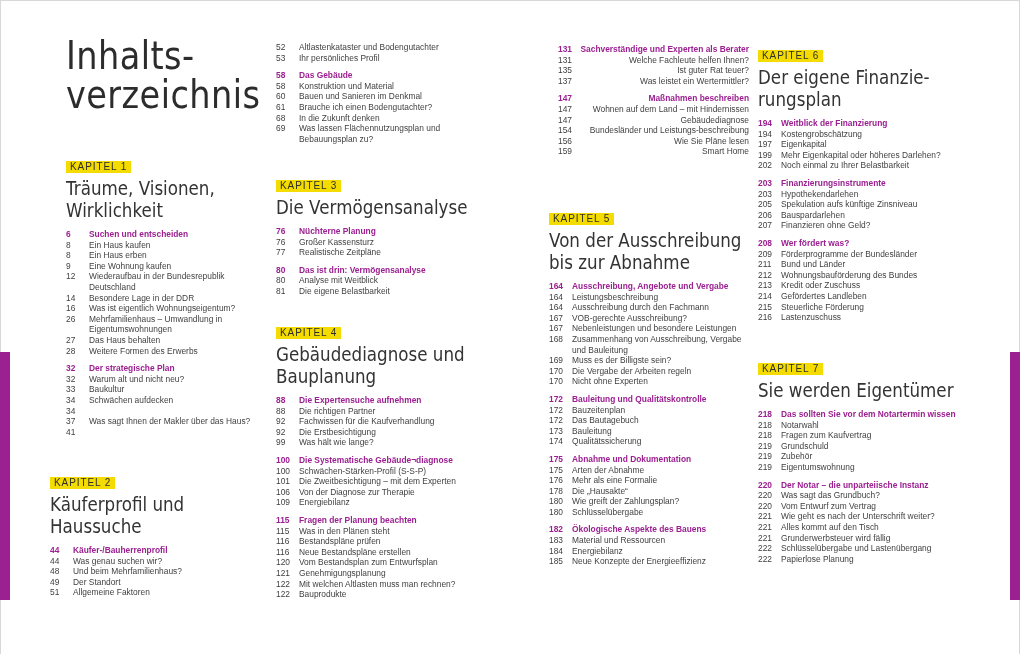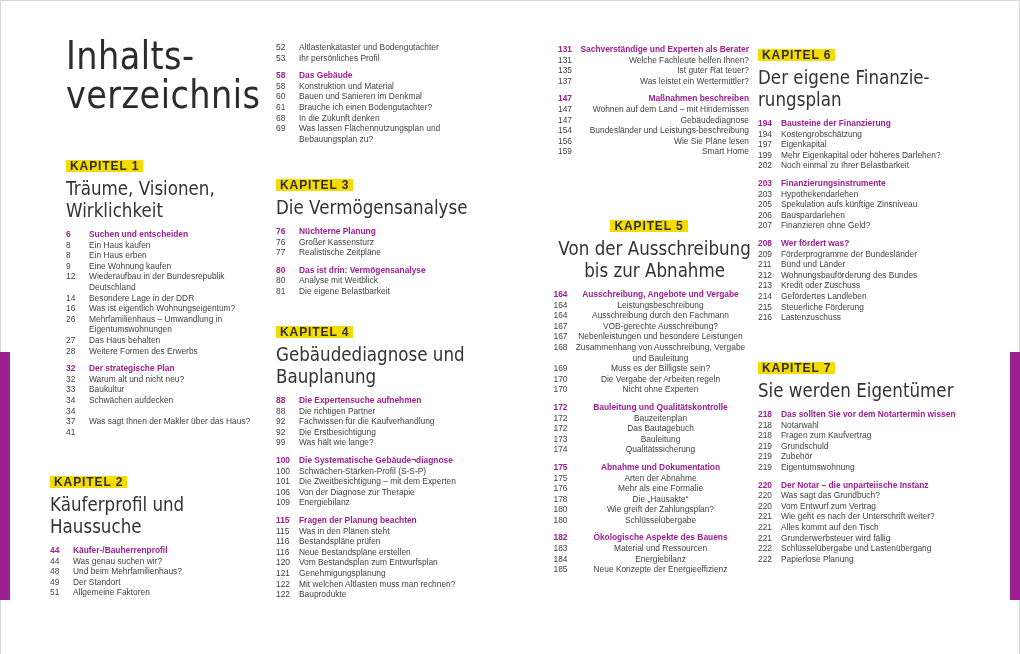--- a/index.html
+++ b/index.html
@@ -18,21 +18,21 @@
   .main-title {
     position: absolute; left: 66px; top: 36px;
     font-size: 39px; line-height: 39px; font-weight: 300; color: #2c2c2c;
     letter-spacing: 0.5px; margin: 0; font-family: "DejaVu Sans", sans-serif;
     font-weight: normal; transform: scaleX(0.86); transform-origin: left top;
     white-space: pre-line;
   }
   .chapter { position: absolute; }
   .badge {
     display: inline-block; background: #f5dc00; color: #2d2d2d;
-    font-size: 12px; font-weight: bold; letter-spacing: 0.9px;
+    font-size: 10px; font-weight: normal; letter-spacing: 0.9px;
     padding: 1px 4px 1px 4px; line-height: 10px;
   }
   .chapter-title {
     font-family: "DejaVu Sans", sans-serif; font-weight: normal;
     font-size: 19px; line-height: 22px; color: #333; margin: 3px 0 8px 0;
     white-space: pre-line; transform: scaleX(0.88); transform-origin: left top; width: 240px;
   }
   .section { margin-bottom: 7px; }
   .row { display: flex; font-size: 8.4px; line-height: 10.6px; color: #3f3f3f; }
   .row .num { width: 23px; flex: none; }
@@ -327,21 +327,21 @@
         <div class="row">
           <span class="num">156</span>
           <span class="txt">Wie Sie Pläne lesen</span>
         </div>
         <div class="row">
           <span class="num">159</span>
           <span class="txt">Smart Home</span>
         </div>
       </div>
     </div>
-    <div class="chapter" style="left: 549px; top: 216px; width: 200px; text-align: center;"><span class="badge">KAPITEL 5</span><div class="chapter-title">Von der Ausschreibung
+    <div class="chapter" style="left: 549px; top: 208px; width: 200px;"><span class="badge">KAPITEL 5</span><div class="chapter-title">Von der Ausschreibung
 bis zur Abnahme</div><div class="section">
         <div class="row head">
           <span class="num">164</span>
           <span class="txt">Ausschreibung, Angebote und Vergabe</span>
         </div>
         <div class="row">
           <span class="num">164</span>
           <span class="txt">Leistungsbeschreibung</span>
         </div>
         <div class="row">
@@ -433,21 +433,21 @@
         </div>
         <div class="row">
           <span class="num">185</span>
           <span class="txt">Neue Konzepte der Energieeffizienz</span>
         </div>
       </div></div>
     <div class="chapter" style="left: 758px; top: 45px; width: 215px;"><span class="badge">KAPITEL 6</span><div class="chapter-title">Der eigene Finanzie-
 rungsplan</div><div class="section">
         <div class="row head">
           <span class="num">194</span>
-          <span class="txt">Bausteine der Finanzierung</span>
+          <span class="txt">Weitblick der Finanzierung</span>
         </div>
         <div class="row">
           <span class="num">194</span>
           <span class="txt">Kostengrobschätzung</span>
         </div>
         <div class="row">
           <span class="num">197</span>
           <span class="txt">Eigenkapital</span>
         </div>
         <div class="row">

